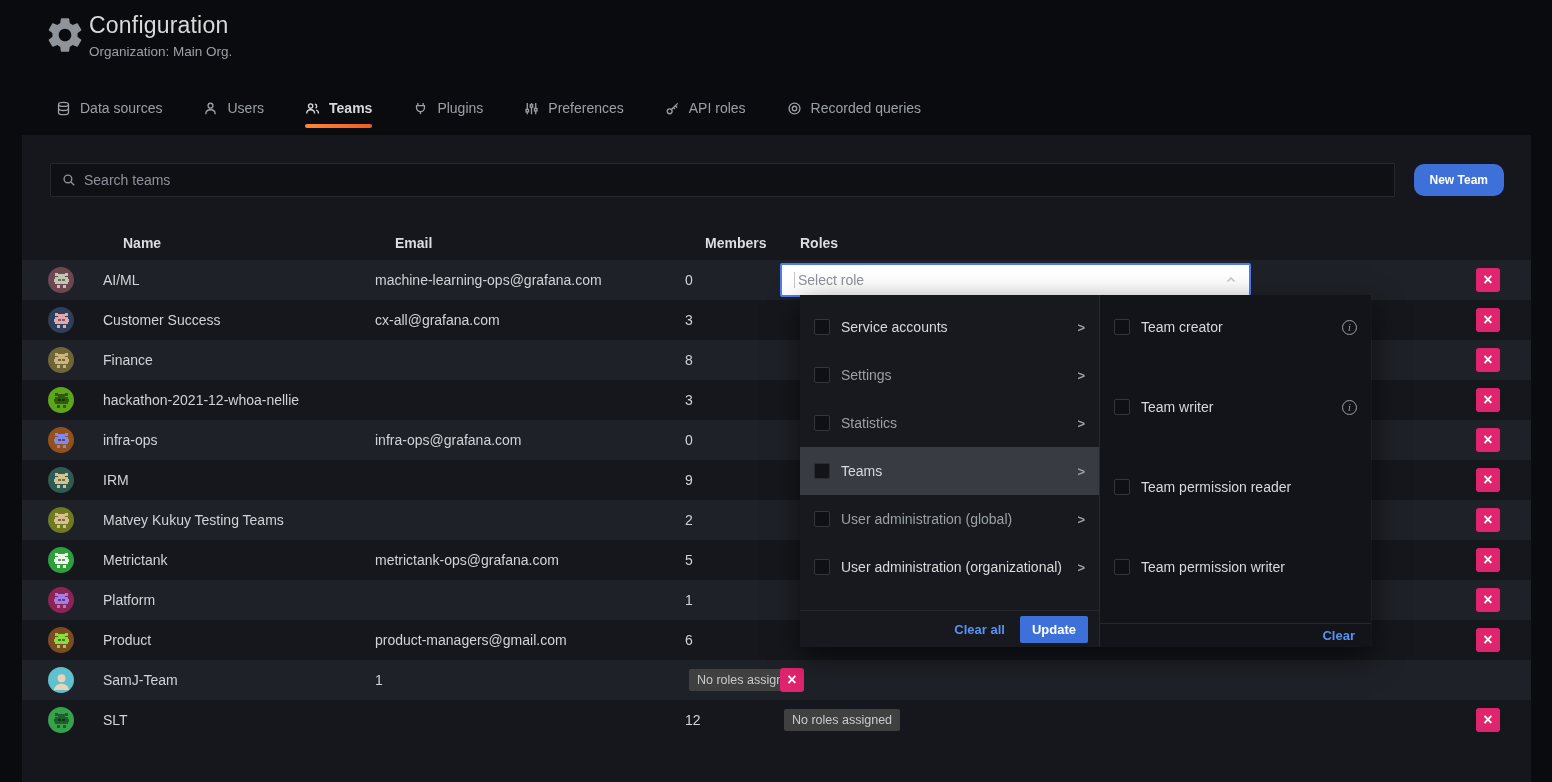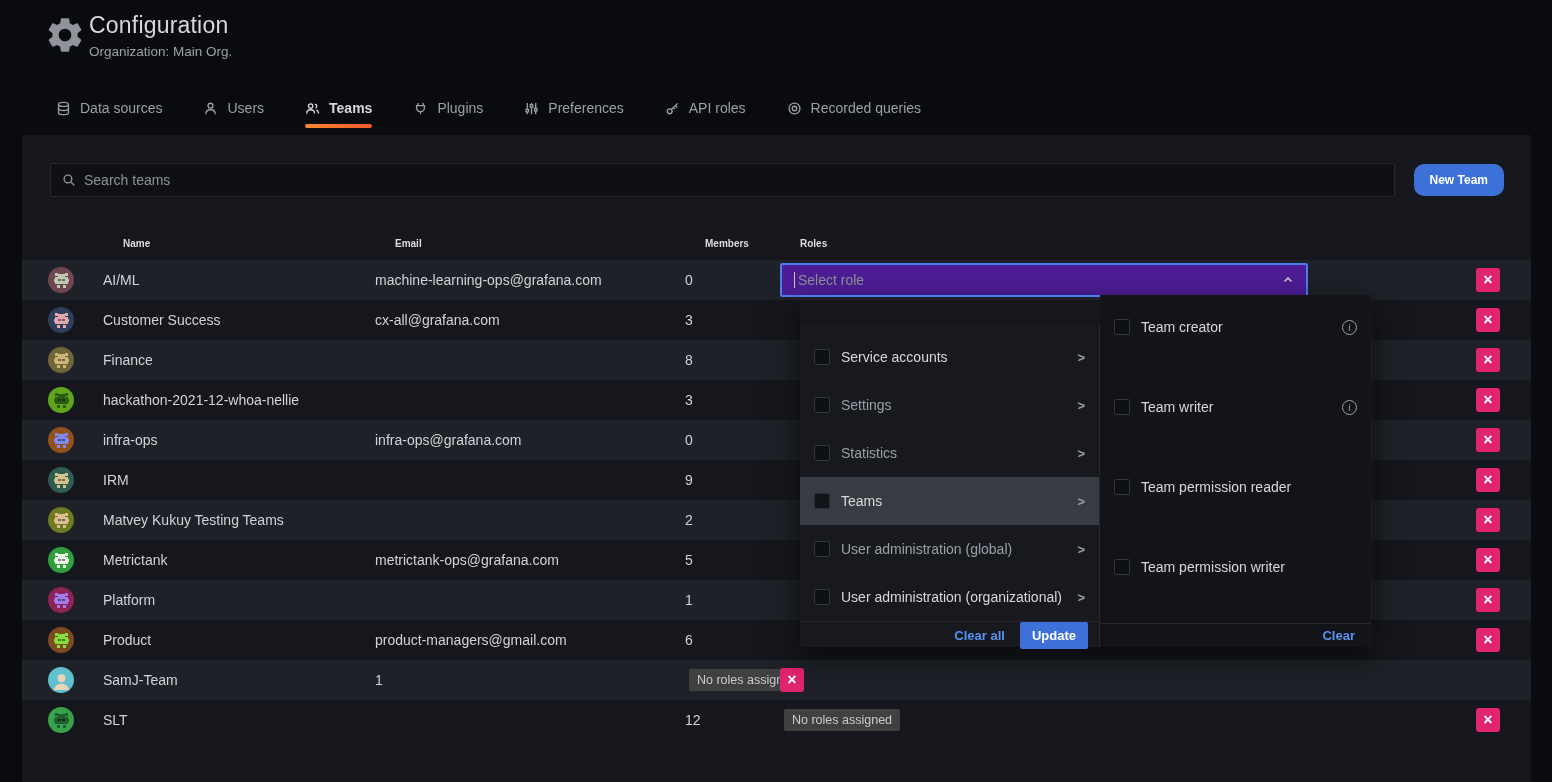--- a/index.html
+++ b/index.html
@@ -31,45 +31,45 @@
   .search svg { width:14px; height:14px; stroke:#8e9199; fill:none; stroke-width:1.6; flex:none; }
   .search input { flex:1; background:transparent; border:none; outline:none; color:#e5e5e5;
                   font-size:14px; font-family:inherit; }
   .search input::placeholder { color:#8e9199; }
   .btn-new { height:32px; padding:0 16px; background:#3d71d9; color:#fff; font-weight:700;
              font-size:12px; border:none; border-radius:10px; cursor:pointer; font-family:inherit; }
   
   .table { margin-top:29px; }
   .thead, .trow { display:grid; grid-template-columns:55px 272px 310px 95px 1fr 55px;
                   padding-left:46px; align-items:center; }
-  .thead { height:34px; font-size:10px; font-weight:700; color:#dcdde0; }
+  .thead { height:34px; font-size:14px; font-weight:700; color:#dcdde0; }
   .trow { height:40px; font-size:14px; color:#d2d3d6;padding-left:26px; }
   .trow.odd { background:#1e2127; }
   .cell { overflow:hidden; white-space:nowrap; }
   .avatar { width:26px; height:26px; border-radius:50%; display:flex; align-items:center;
             justify-content:center; overflow:hidden; }
   .avatar svg { width:19px; height:19px; }
   .badge { display:inline-block; background:#404040; color:#c9cacd; font-size:12.5px;
            padding:4px 8px; border-radius:2px; margin-left:4px; line-height:1.15; }
   .badge:empty { display:none; }
   .del { width:24px; height:24px; background:#e0246e; border:none; border-radius:3px; color:#fff;
          font-weight:700; font-size:16px; line-height:1; display:flex; align-items:center;
          justify-content:center; cursor:pointer; font-family:inherit; }
   
-  .role-select { width:528px; height:34px; background:#4c1d95; border:2px solid #4b7df0;
+  .role-select { width:471px; height:34px; background:#ffffff; border:2px solid #4b7df0;
                  border-radius:2px; display:flex; align-items:center; padding:0 12px; gap:3px;
                  cursor:text; }
   .caret-line { width:1px; height:16px; background:#c7c8c9; }
   .role-ph { color:#8e9199; font-size:14px; }
   .role-select svg { width:12px; height:12px; margin-left:auto; stroke:#c7c8c9; fill:none; stroke-width:1.6; }
   
   .role-dropdown { position:absolute; left:778px; top:160px; width:572px; height:352px;
                    display:flex; z-index:5; box-shadow:0 10px 28px rgba(0,0,0,.6); }
   .col-left  { width:300px; background:#17191e; border-right:1px solid #26282e;
-               display:flex; flex-direction:column; padding-top:8px;margin-top:30px; }
+               display:flex; flex-direction:column; padding-top:8px; }
   .col-right { width:271px; background:#121419; display:flex; flex-direction:column; padding-top:8px;gap:32px; }
   .item { height:48px; flex:none; display:flex; align-items:center; padding:0 14px; gap:11px;
           font-size:14px; color:#9aa0a6; cursor:pointer; }
   .item.bright { color:#d8d9da; }
   .item.sel { background:#383c42; }
   .cb { width:16px; height:16px; background:#0e1014; border:1px solid #33363c; border-radius:2px;
         flex:none; cursor:pointer; }
   .item.sel .cb { background:#121419; border-color:#2a2d33; }
   .chev { margin-left:auto; color:#9aa0a6; font-size:13px; font-weight:700; }
   .info { margin-left:auto; width:15px; height:15px; border:1px solid #9aa0a6; border-radius:50%;

